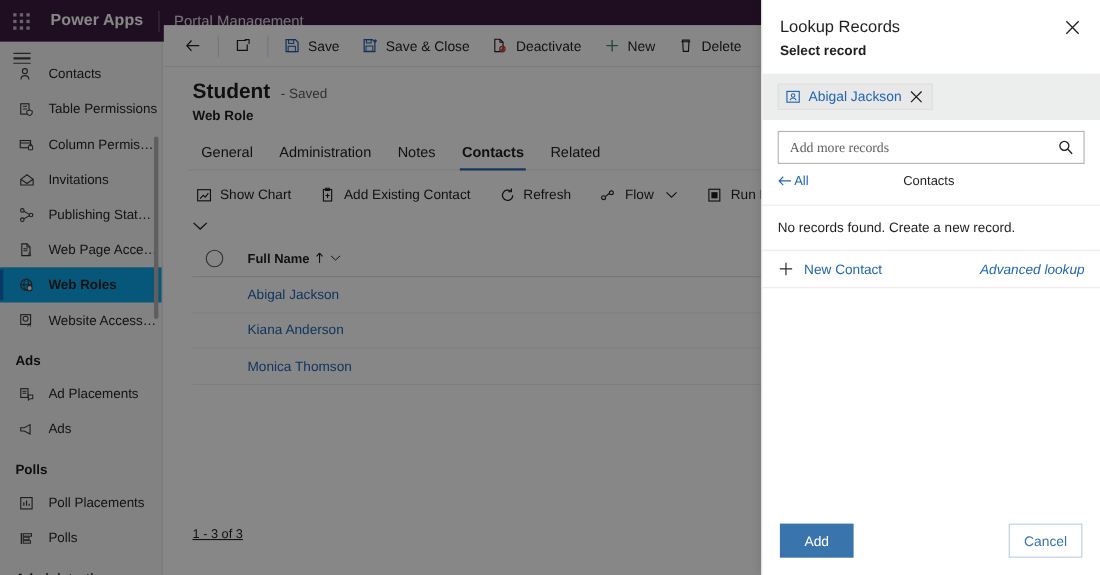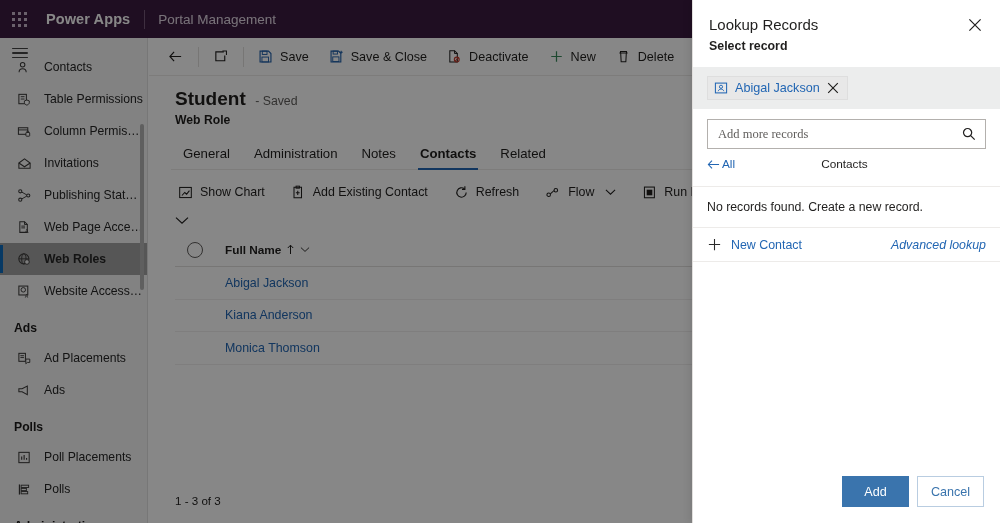--- a/index.html
+++ b/index.html
@@ -61,21 +61,21 @@
   .hamburger .bars { width: 16px; }
   .hamburger .bars b {
     display: block; height: 1.6px; background: #444; margin: 3px 0; border-radius: 1px;
   }
   .navlist { position: relative; }
   .nav-item {
     height: 32px; display: flex; align-items: center;
     padding-left: 14px; position: relative; cursor: pointer;
     color: #262626; font-size: 12.2px;
   }
-  .nav-item.selected { background: #a3a3a3; font-weight: 600; }
+  .nav-item.selected { background: #0ea5e9; font-weight: 600; }
   .nav-item.selected::before {
     content: ""; position: absolute; left: 0; top: 2px; bottom: 2px;
     width: 3px; background: #0f6cbd;
   }
   .nav-item .ico {
     width: 20px; height: 16px; margin-right: 10px;
     flex: 0 0 20px; display: flex; align-items: center; justify-content: center;
     color: #3b3a39;
   }
   .nav-item .lbl {
@@ -87,21 +87,21 @@
     padding: 14px 0 7px 14px;
   }
   .nav-clip-top { margin-top: -17px; }
   .sb-scroll {
     position: absolute; right: 3px; top: 86px;
     width: 4px; height: 166px; background: #b3b3b3; border-radius: 2px;
   }
 
   
   .main {
-    position: absolute; top: 38px; left: 149px;
+    position: absolute; top: 23px; left: 149px;
     width: 851px; height: 485px;
     background: #ffffff;
   }
   .cmdbar {
     height: 38px; display: flex; align-items: center;
     border-bottom: 1px solid #edebe9;
     padding-left: 8px; gap: 0px;
     background: #ffffff;
   }
   .cmd {
@@ -156,21 +156,21 @@
   }
   .col-full { display: flex; align-items: center; gap: 5px; }
   .grid-row {
     display: flex; align-items: center; height: 32.5px;
     border-bottom: 1px solid #f0efee; font-size: 12.4px;
   }
   .row-pad { width: 50px; flex: 0 0 50px; }
   .cell-link { color: #2266b3; cursor: pointer; }
   .grid-foot {
     font-size: 11.6px; color: #201f1e; margin: 0 0 0 26px;
-    position: absolute; bottom: 16px; left: 0;
+    position: absolute; bottom: 16px; left: 0; text-decoration: underline;
   }
 
   
   .dim {
     position: absolute; top: 0; left: 0;
     width: 692px; height: 523px;
     background: rgba(0,0,0,0.47);
     pointer-events: none;
   }
 
@@ -229,21 +229,21 @@
   }
   .lk-actions {
     display: flex; align-items: center; justify-content: space-between;
     padding: 9px 14px; font-size: 12.4px;
     border-bottom: 1px solid #edebe9;
   }
   .lk-new { color: #2266b3; display: flex; align-items: center; gap: 9px; cursor: pointer; }
   .lk-adv { color: #2266b3; cursor: pointer; font-style: italic; }
   .panel-spacer { flex: 1; }
   .panel-foot {
-    display: flex; justify-content: flex-end; gap: 8px;
+    display: flex; justify-content: space-between; gap: 8px;
     padding: 0 16px 16px 16px;
   }
   .btn {
     min-width: 67px; height: 31px; font-size: 12.6px;
     display: flex; align-items: center; justify-content: center;
     cursor: pointer; border: 1px solid transparent;
     font-family: "Liberation Sans", sans-serif;
   }
   .btn-primary { background: #3a74ad; color: #ffffff; }
   .btn-secondary { background: #ffffff; color: #3a74ad; border: 1px solid #b9cde1; }

